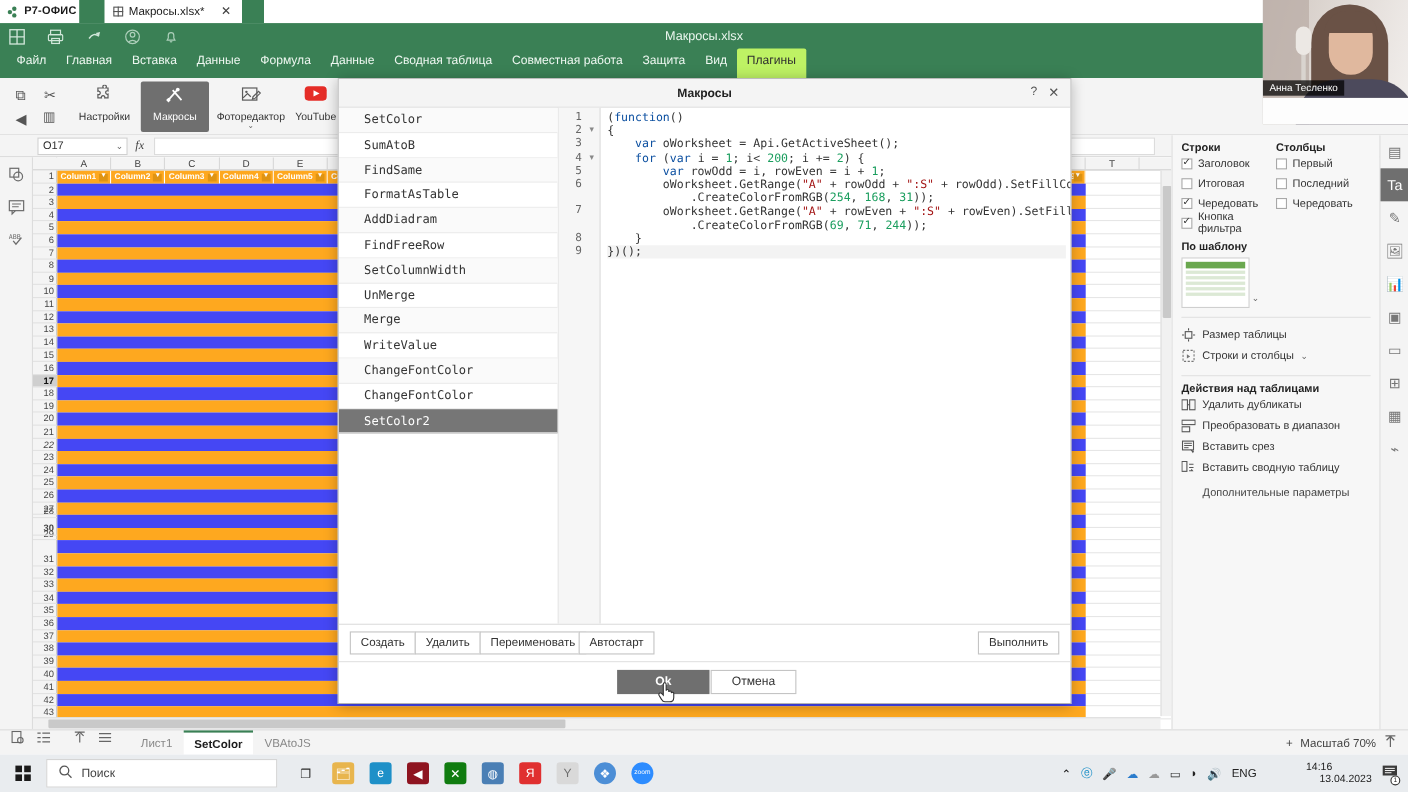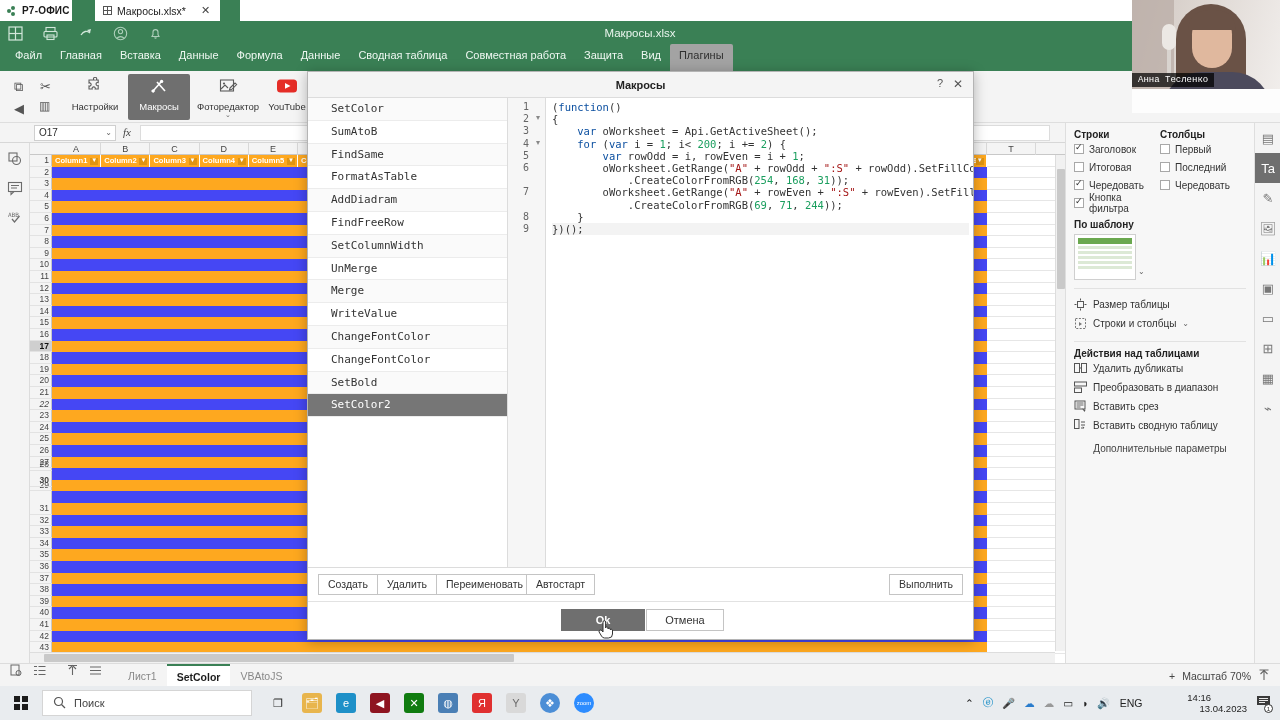--- a/index.html
+++ b/index.html
@@ -45,21 +45,21 @@
   .apphdr .qicons{ position:absolute; left:8px; top:5px; display:flex; gap:20px; align-items:center; }
   .apphdr .qi{ width:15px; height:15px; opacity:.92; color:#dff0e6; position:relative; }
   .apphdr .title{
     position:absolute; left:0; right:0; top:6px; text-align:center;
     color:#eaf5ee; font-size:11.5px;
   }
   .menu{ position:absolute; left:6px; top:27px; display:flex; align-items:flex-end; height:23px; }
   .menu .mi{
     padding:5px 9px 10px; color:#eef7f1; font-size:11px; cursor:pointer; line-height:1;
   }
-  .menu .mi.active{ background:#a3a3a3; color:#2f2f2f; border-radius:2px 2px 0 0; padding-top:6px;}
+  .menu .mi.active{ background:#bef264; color:#2f2f2f; border-radius:2px 2px 0 0; padding-top:6px;}
 
   
   .ribbon{ position:absolute; left:0; top:71px; width:1280px; height:52px; background:#f4f4f4; border-bottom:1px solid #dedede;}
   .rb-left{ position:absolute; left:6px; top:4px; width:58px; height:44px;}
   .rb-ic{ position:absolute; font-size:13px; color:#555; }
   .rbtn{
     position:absolute; top:3px; width:62px; height:46px; text-align:center; cursor:pointer;
     font-size:9.5px; color:#333; padding-top:3px;
   }
   .rbtn .gl{ display:block; height:24px; line-height:24px; font-size:16px; color:#5b5b5b;}
@@ -182,22 +182,22 @@
   .dbtn{ position:absolute; top:6px; height:21px; padding:0 9px; background:#fff; border:1px solid #c4c4c4;
          font-size:10.5px; color:#333; cursor:pointer; line-height:19px;}
   .dlg-foot{ position:absolute; left:0; right:0; bottom:0; height:38px; border-top:1px solid #e2e2e2; background:#fff;}
   .okbtn{ position:absolute; left:253px; top:7px; width:84px; height:22px; background:#6f6f6f; color:#fff;
           font-size:11px; font-weight:bold; text-align:center; line-height:22px; cursor:pointer;}
   .cancelbtn{ position:absolute; left:338px; top:7px; width:78px; height:22px; background:#fff; border:1px solid #c4c4c4;
           font-size:11px; color:#333; text-align:center; line-height:20px; cursor:pointer;}
   .cursor-hand{ position:absolute; left:598px; top:620px; width:16px; height:20px; z-index:60; pointer-events:none;}
 
   
-  .cam{ position:absolute; right:0; top:0; width:148px; height:113px; overflow:hidden; z-index:80;
-        background:linear-gradient(160deg,#d8d2cf 0%,#cfc9c6 35%,#efeceb 100%);font-family:Liberation Mono, monospace;}
+  .cam{ position:absolute; right:0; top:0; width:132px; height:113px; overflow:hidden; z-index:80;
+        background:linear-gradient(160deg,#d8d2cf 0%,#cfc9c6 35%,#efeceb 100%);}
   .cam .wall{ position:absolute; inset:0; background:linear-gradient(105deg,#cfc6c0 0%,#ded7d2 40%,#f2efed 100%);}
   .cam .door{ position:absolute; left:0; top:0; width:42px; height:113px; background:#b9aca6; opacity:.75;}
   .cam .hair{ position:absolute; left:44px; top:4px; width:70px; height:95px; border-radius:38px 38px 22px 22px; background:#6a5246;}
   .cam .face{ position:absolute; left:60px; top:16px; width:40px; height:52px; border-radius:20px 20px 22px 22px; background:#e0b89e;}
   .cam .hair2{ position:absolute; left:56px; top:10px; width:48px; height:20px; border-radius:24px 24px 0 0; background:#6a5246;}
   .cam .body{ position:absolute; left:30px; top:72px; width:110px; height:45px; border-radius:40px 40px 0 0; background:#4c4a5c;}
   .cam .mic{ position:absolute; left:30px; top:24px; width:14px; height:26px; border-radius:7px; background:#ece8e4;}
   .cam .micstand{ position:absolute; left:35px; top:48px; width:4px; height:28px; background:#d9d4cf;}
   .cam .camlabel{ position:absolute; left:0; bottom:26px; background:rgba(0,0,0,.72); color:#fff; font-size:9px;
                   padding:2px 6px;}
@@ -786,21 +786,20 @@
           <div class="mitem">FindSame</div>
           <div class="mitem">FormatAsTable</div>
           <div class="mitem">AddDiadram</div>
           <div class="mitem">FindFreeRow</div>
           <div class="mitem">SetColumnWidth</div>
           <div class="mitem">UnMerge</div>
           <div class="mitem">Merge</div>
           <div class="mitem">WriteValue</div>
           <div class="mitem">ChangeFontColor</div>
           <div class="mitem">ChangeFontColor</div>
-          <div class="mitem">SetBold</div>
           <div class="mitem sel">SetColor2</div>
         </div>
       <div class="editor">
         <div class="gutter" id="gutter">
             <span class="gl-n" style="top: 3px;">1</span>
             <span class="gl-n" style="top: 15.2px;">2</span>
             <span class="gl-f" style="top: 15.2px;">▾</span>
             <span class="gl-n" style="top: 27.4px;">3</span>
             <span class="gl-n" style="top: 39.6px;">4</span>
             <span class="gl-f" style="top: 39.6px;">▾</span>

